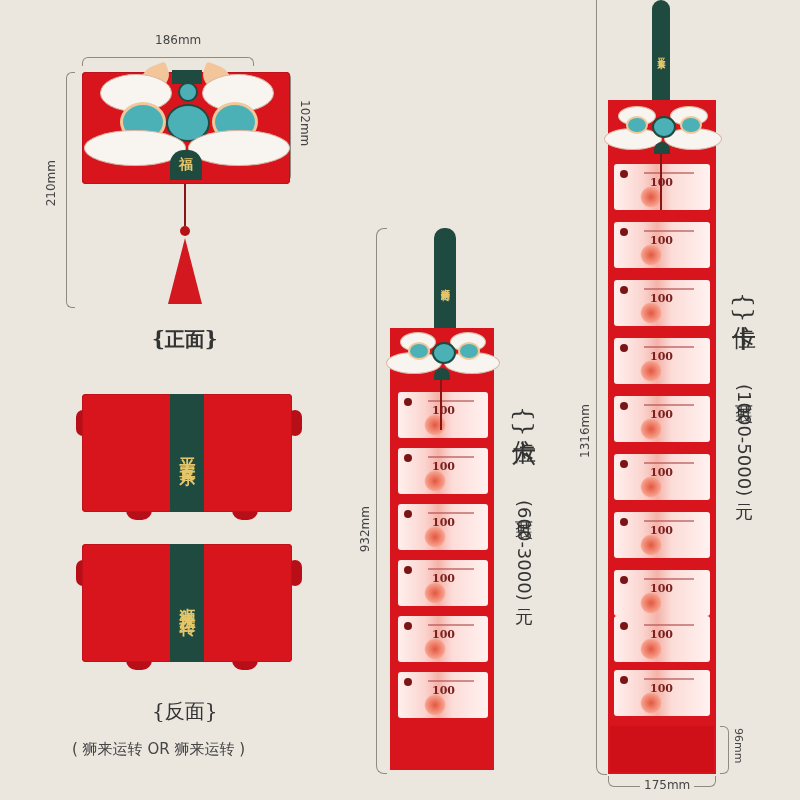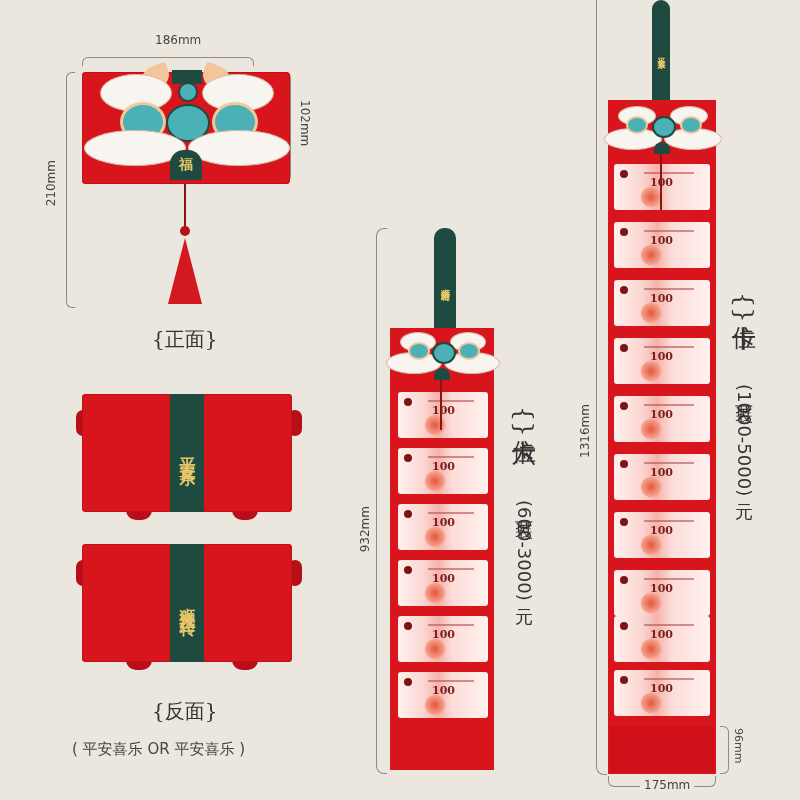--- a/index.html
+++ b/index.html
@@ -58,21 +58,21 @@
     <div class="cloud" style="left:106px;top:66px;width:100px;height:34px;"></div>
     <div style="position:absolute;left:88px;top:86px;width:32px;height:30px;background:#1f4a40;border-radius:14px 14px 0 0;display:flex;align-items:center;justify-content:center;">
       <span class="gold" style="font-size:14px;">福</span>
     </div>
   </div>
 
   <div class="tassel" style="left:184px;top:184px;width:2px;height:42px;background:#8a1414;"></div>
   <div class="tassel" style="left:180px;top:226px;width:10px;height:10px;border-radius:50%;background:#b51218;"></div>
   <div class="tassel" style="left:168px;top:238px;width:0;height:0;border-left:17px solid transparent;border-right:17px solid transparent;border-bottom:66px solid #d31820;"></div>
 
-  <div class="label" style="left:152px;top:326px;">{正面}</div>
+  <div class="label" style="left:152px;top:326px;font-weight:bold;">{正面}</div>
 </div>
 
 <div>
 
   <div>
     <div class="ear" style="left:76px;top:410px;"></div>
     <div class="ear" style="left:288px;top:410px;"></div>
     <div class="foot" style="left:126px;top:510px;"></div>
     <div class="foot" style="left:232px;top:510px;"></div>
     <div class="env" style="left:82px;top:394px;width:210px;height:118px;"></div>
@@ -85,21 +85,21 @@
     <div class="ear" style="left:76px;top:560px;"></div>
     <div class="ear" style="left:288px;top:560px;"></div>
     <div class="foot" style="left:126px;top:660px;"></div>
     <div class="foot" style="left:232px;top:660px;"></div>
     <div class="env" style="left:82px;top:544px;width:210px;height:118px;"></div>
     <div class="band" style="position:absolute;left:170px;top:544px;width:34px;height:118px;display:flex;align-items:center;justify-content:center;">
       <span class="gold vtext" style="font-size:16px;letter-spacing:4px;">狮来运转</span>
     </div>
   </div>
   <div class="label" style="left:152px;top:698px;">{反面}</div>
-  <div class="abs" style="left:72px;top:740px;font-size:15px;color:#444;white-space:nowrap;">( 平安喜乐 OR 平安喜乐 )</div>
+  <div class="abs" style="left:72px;top:740px;font-size:15px;color:#444;white-space:nowrap;">( 狮来运转 OR 狮来运转 )</div>
 </div>
 
 <div>
   <div class="dimline" style="left:376px;top:228px;width:10px;height:544px;border-top-width:1px;border-left-width:1px;border-bottom-width:1px;border-radius:8px 0 0 8px;"></div>
   <div class="dimtext vtext" style="left:358px;top:506px;transform:rotate(180deg);">932mm</div>
 
   <div class="stick" style="left:434px;top:228px;width:22px;height:112px;display:flex;align-items:center;justify-content:center;">
     <span class="gold vtext" style="font-size:9px;letter-spacing:1px;">狮来运转</span>
   </div>
   <div class="red" style="position:absolute;left:390px;top:328px;width:104px;height:442px;"></div>

